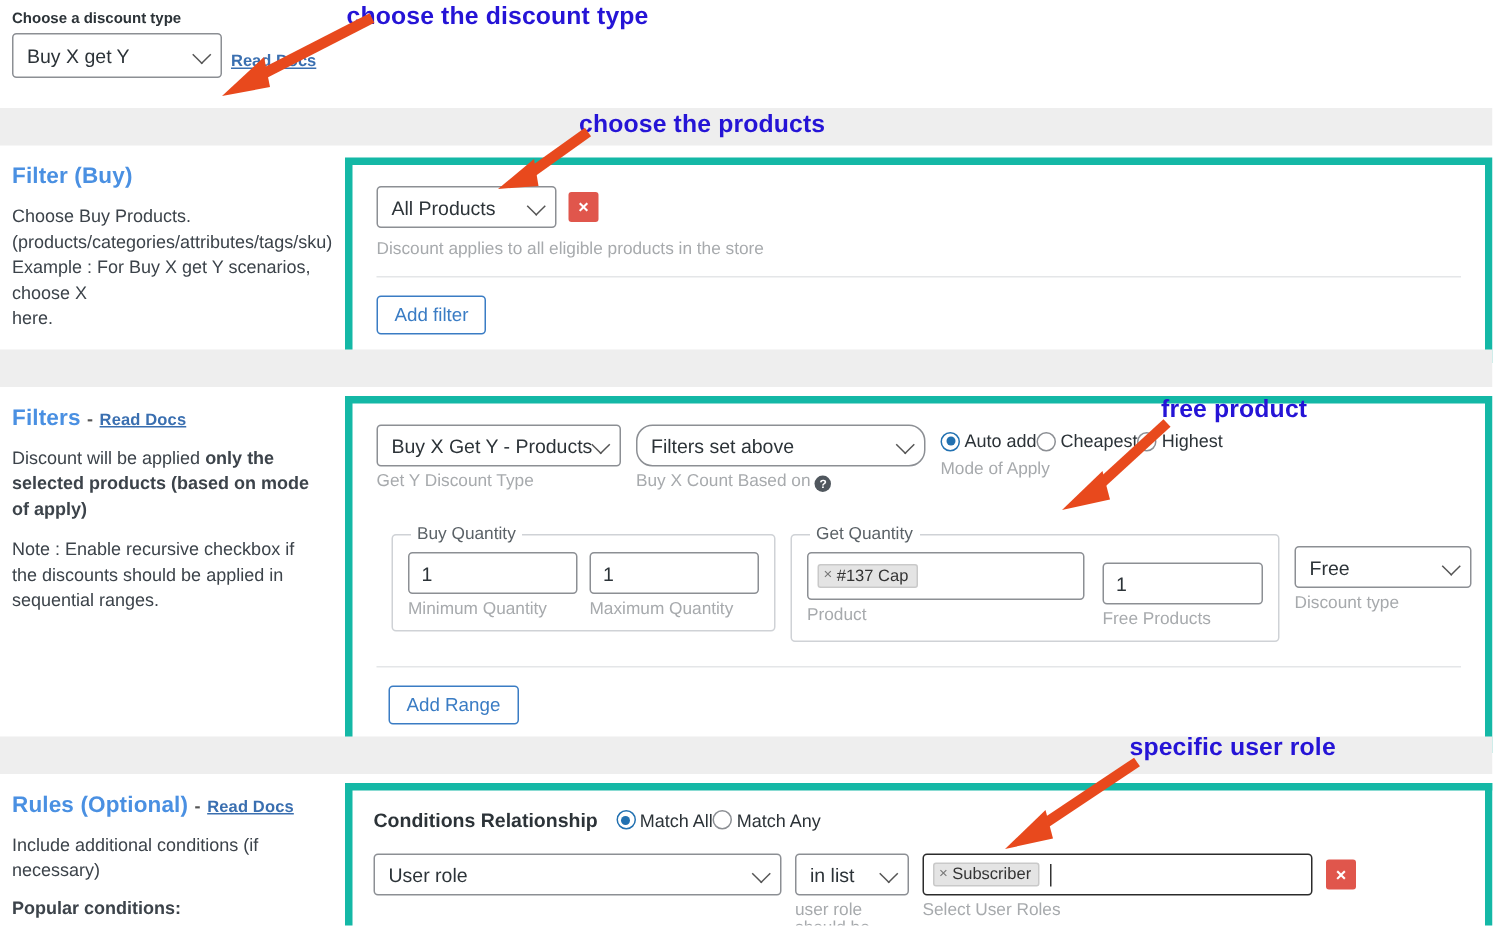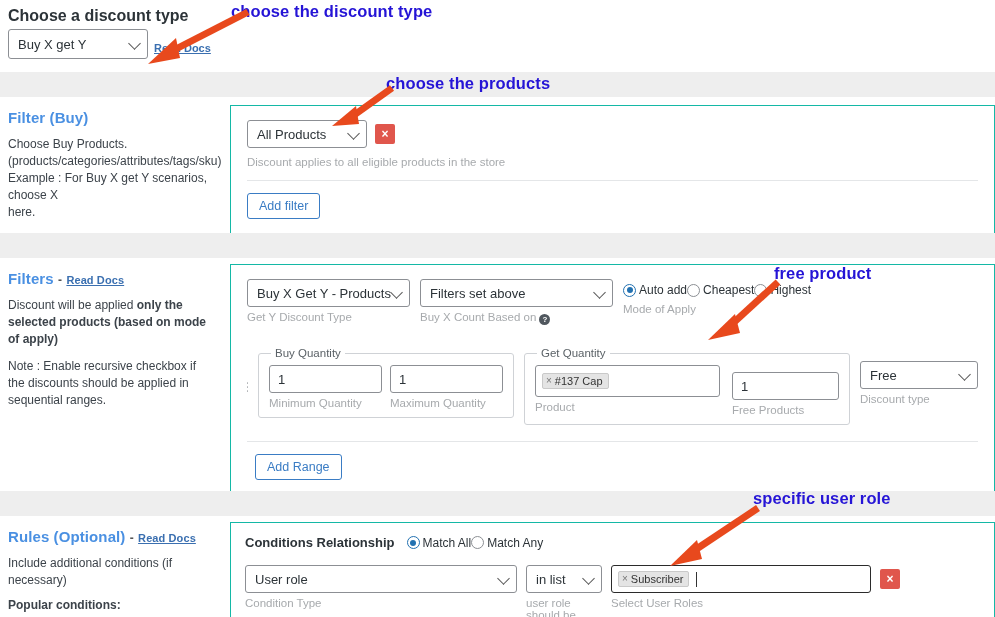--- a/index.html
+++ b/index.html
@@ -26,21 +26,21 @@
     box-sizing: border-box;
     padding: 12px 14px 10px 8px;
     flex: 0 0 230px;
   }
   .col-right {
     flex: 1 1 auto;
     box-sizing: border-box;
     padding: 0;
   }
   .panel {
-    border: 1px solid #14b8a6;
+    border: 5px solid #14b8a6;
     background: #fff;
     box-sizing: border-box;
     margin: 8px 0 0 0;
   }
 
   
   .sec-title {
     color: #4a90e2;
     font-size: 15px;
     font-weight: 700;
@@ -242,21 +242,21 @@
     letter-spacing: .1px;
   }
   .arrow { position: absolute; }
 </style>
 </head>
 <body>
 
 <div class="page">
 
   <div class="abs" style="left:8px; top:7px;">
-    <div class="strong" style="font-size:16px; color:#2c3338;">Choose a discount type</div>
+    <div class="strong" style="font-size:10px; color:#2c3338;">Choose a discount type</div>
     <div style="display:flex; align-items:flex-end; gap:6px; margin-top:4px;">
       <div class="sel" style="width:140px; height:30px;">
         <span>Buy X get Y</span>
         <span class="chev"></span>
       </div>
       <span class="readdocs" style="padding-bottom:5px;">Read Docs</span>
     </div>
   </div>
 
   <div class="band abs" style="left:0; top:72px;"></div>
@@ -310,21 +310,21 @@
           
           <div style="display:flex; align-items:flex-start; gap:10px;">
             <div>
               <div class="sel" style="width:163px; height:28px;">
                 <span>Buy X Get Y - Products</span>
                 <span class="chev"></span>
               </div>
               <span class="hint">Get Y Discount Type</span>
             </div>
             <div>
-              <div class="sel" style="width:193px; height:28px;">
+              <div class="sel" style="width:193px; height:28px;border-radius:11px;">
                 <span>Filters set above</span>
                 <span class="chev"></span>
               </div>
               <span class="hint">
                 <span>Buy X Count Based on</span><span class="helpicon">?</span>
               </span>
             </div>
             <div style="padding-top:4px;">
               <div style="display:flex; align-items:center;">
                 <span class="radio on">
@@ -430,21 +430,20 @@
               </span>
             </span>
           </div>
 
           <div style="display:flex; align-items:flex-start; gap:9px; margin-top:15px; padding-left:4px;">
             <div style="width:272px;">
               <div class="sel" style="width:272px; height:28px;">
                 <span>User role</span>
                 <span class="chev"></span>
               </div>
-              <span class="hint">Condition Type</span>
             </div>
             <div style="width:76px;">
               <div class="sel" style="width:76px; height:28px;">
                 <span>in list</span>
                 <span class="chev"></span>
               </div>
               <span class="hint">user role should be</span>
             </div>
             <div style="width:260px;">
               <div class="tokenbox focused" style="height:28px;">

